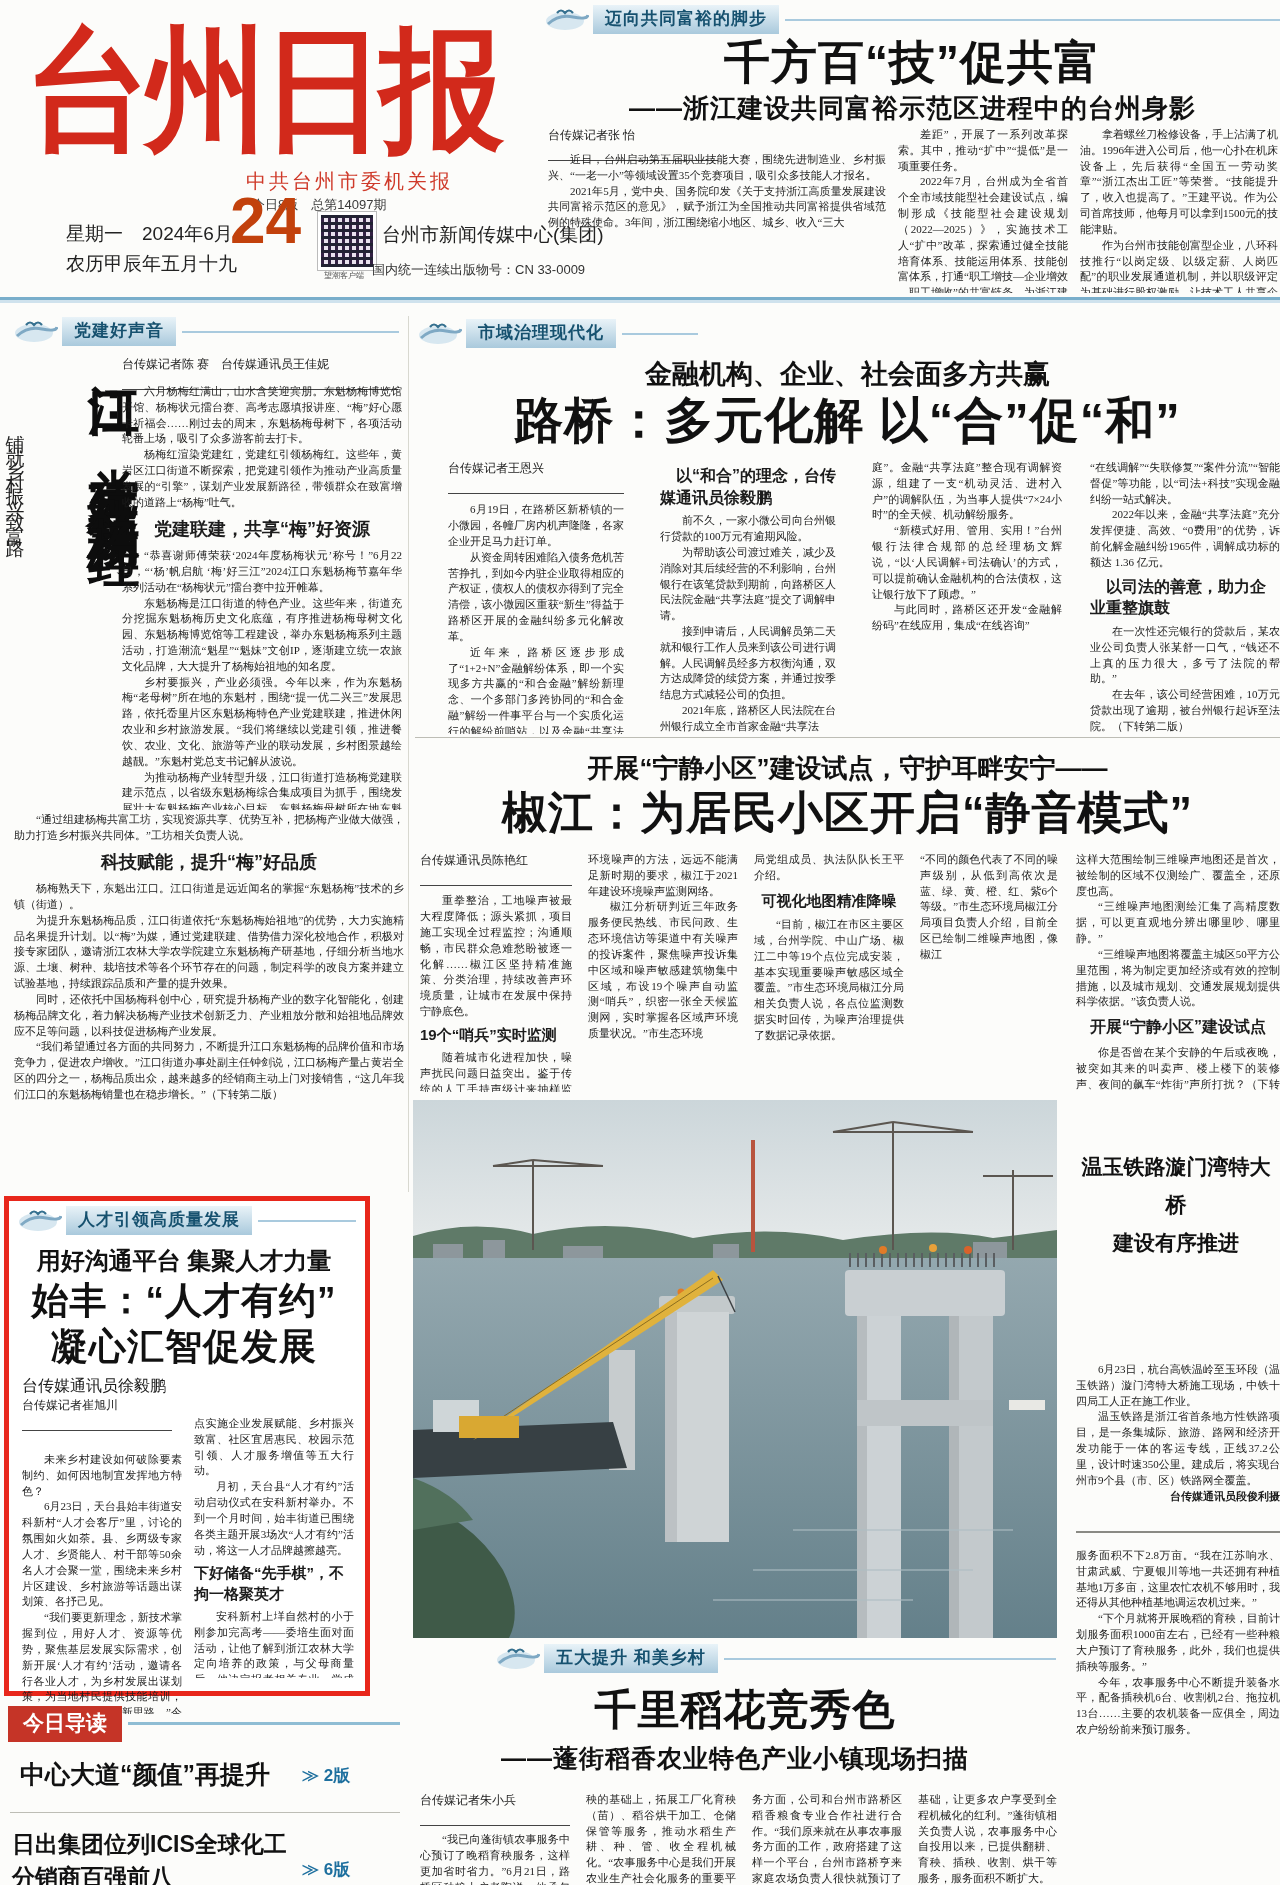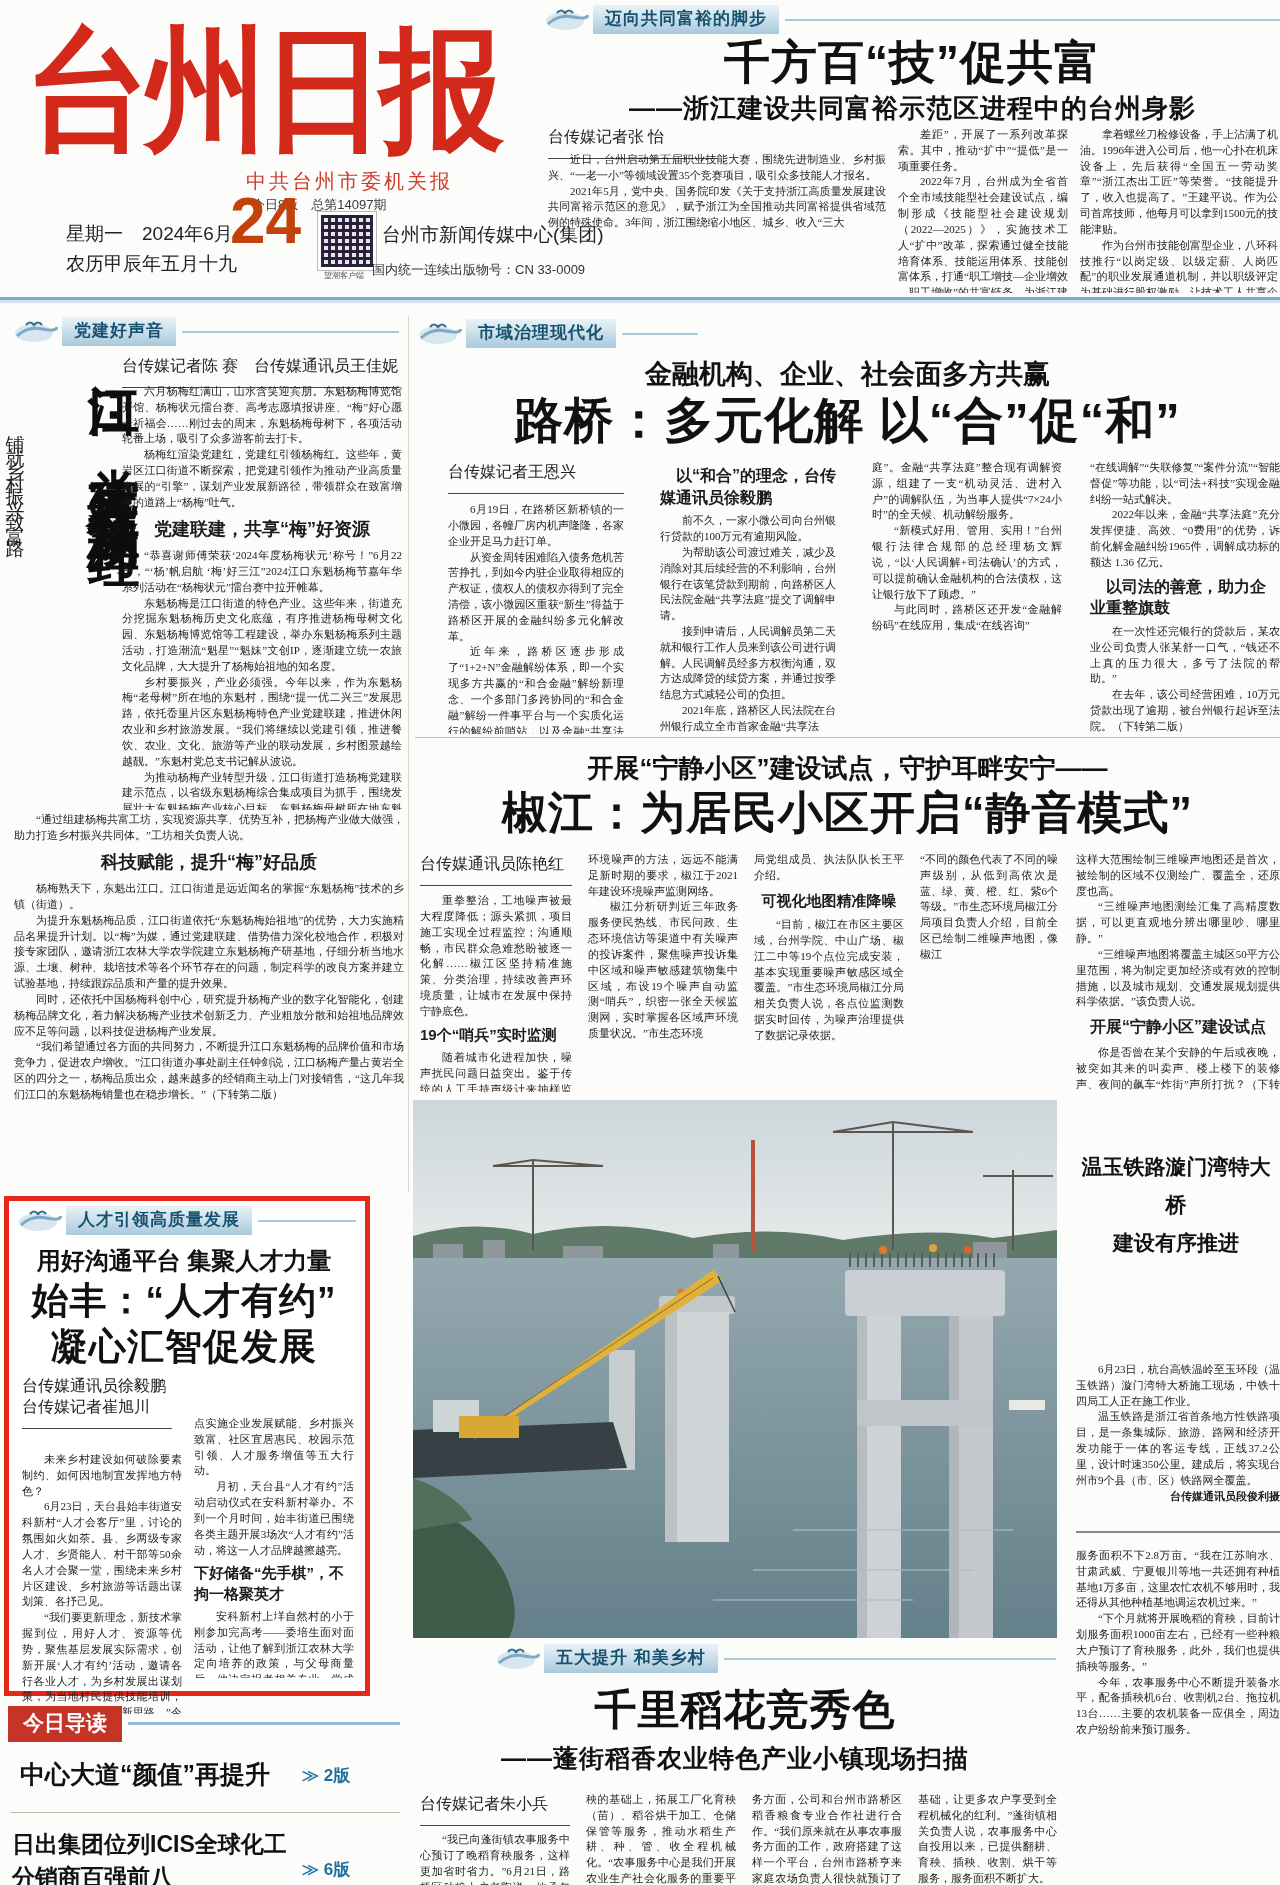--- a/index.html
+++ b/index.html
@@ -23,21 +23,21 @@
   .hdr-rule{left:0;top:297px;width:1280px;height:3px;background:#79aecb;box-shadow:0 3px 0 #cfe2ed;}
   
   .banner{display:flex;align-items:center;height:27px;}
   .b-icon{flex:0 0 auto;margin-right:4px;display:inline-block;}
   .b-label{background:linear-gradient(180deg,#e9f3f8,#a9c9dc);color:#16516f;font-weight:bold;
            font-size:17px;padding:2px 12px 4px;white-space:nowrap;letter-spacing:1px;}
   .b-line{height:2px;background:#a9cade;align-self:center;margin-left:6px;}
   
   .hl{font-weight:bold;color:#111;text-align:center;letter-spacing:1px;line-height:1.15;}
   .kicker{font-weight:bold;color:#111;text-align:center;}
-  .byline{font-size:16px;color:#222;border-bottom:1px solid #444;padding-bottom:10px;
+  .byline{font-size:12px;color:#222;border-bottom:1px solid #444;padding-bottom:16px;
           font-family:"Liberation Serif",serif;}
   
   .bt{font-family:"Liberation Serif",serif;font-size:11px;line-height:1.44;text-align:justify;
       color:#1c1c1c;overflow:hidden;}
   .bt p{margin:0;text-indent:2em;}
   .sh{font-family:"Liberation Sans",sans-serif;font-weight:bold;font-size:18px;line-height:1.3;
       text-align:center;text-indent:0;margin:7px 0;}
   .shl{font-family:"Liberation Sans",sans-serif;font-weight:bold;font-size:16px;line-height:1.35;
        text-align:left;text-indent:1em;margin:5px 0;}
   .vtext{writing-mode:vertical-rl;}

